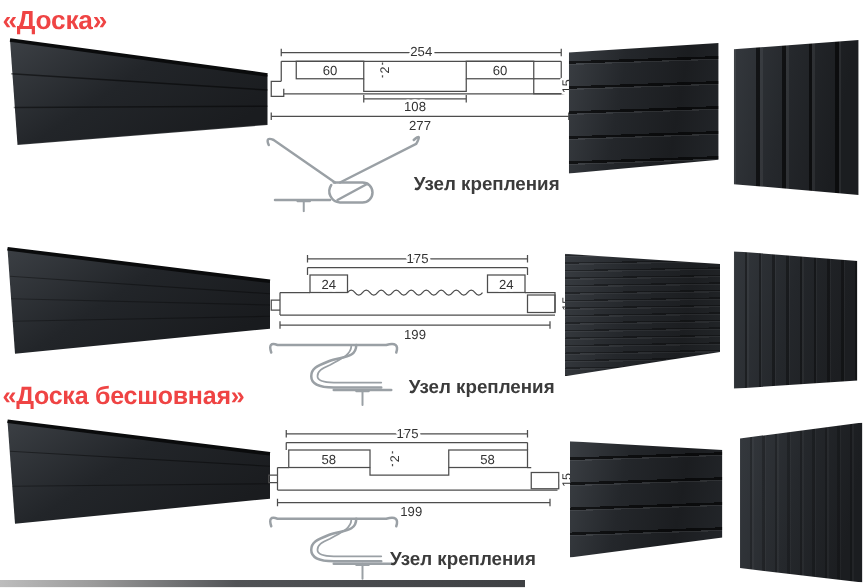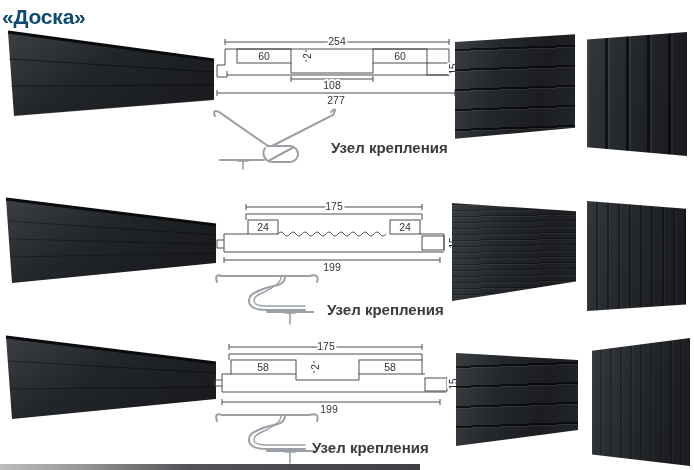--- a/index.html
+++ b/index.html
@@ -1,21 +1,21 @@
 <!DOCTYPE html>
 <html><head>
 <meta charset="utf-8">
 <style>
   html,body{margin:0;padding:0;background:#fff;}
   #stage{
     position:relative;width:694px;height:470px;background:#fff;overflow:hidden;
     font-family:"Liberation Sans",sans-serif;
   }
   .row-title{
-    position:absolute;left:2px;color:#0c4a6e;font-weight:700;
+    position:absolute;left:2px;color:#ef4444;font-weight:700;
     letter-spacing:-0.2px;white-space:nowrap;text-align:right;
   }
   .t1{top:5px;font-size:21px;}
   .t2{top:165px;font-size:20px;}
   .t3{top:306px;font-size:20px;}
   .uzel-label{
     position:absolute;font-size:15px;font-weight:600;color:#3b3b3b;white-space:nowrap;text-align:right;
   }
   svg{position:absolute;display:block;}
   svg text{
@@ -164,20 +164,21 @@
       <path d="M70,9 C70,16 60,20 53,24 C46,27 43,29 43,33 C43,37 49,38 56,38 H94" stroke-width="1.4"></path>
       <path d="M56,44 H102"></path>
       <path d="M79,44 V56 M74,45 H84" stroke-width="1.6"></path>
     </g>
   </svg>
   <div class="uzel-label" style="left:327px;top:301px;">Узел крепления</div>
 
   <div class="wallpanel ribs-h-fine shadowed" style="left:452px;top:199px;width:124px;height:102px;clip-path:polygon(0 4%,100% 12%,100% 81%,0 100%);"></div>
   <div class="wallpanel ribs-v-fine shadowed" style="left:587px;top:201px;width:99px;height:110px;clip-path:polygon(0 0,100% 7%,100% 94%,0 100%);"></div>
 
+  <div class="row-title t3">«Доска бесшовная»</div>
 
   <svg style="left:2px;top:331px;" width="216" height="92" viewBox="0 0 216 92">
     <defs>
       <linearGradient id="gp3" x1="0" y1="0" x2="1" y2="0.6">
         <stop offset="0" stop-color="#3b3f44"></stop>
           <stop offset="0.5" stop-color="#222529"></stop>
           <stop offset="1" stop-color="#1a1c1f"></stop>
       </linearGradient>
     </defs>
     <polygon points="4,6 214,32 214,68 10,88" fill="url(#gp3)"></polygon>

